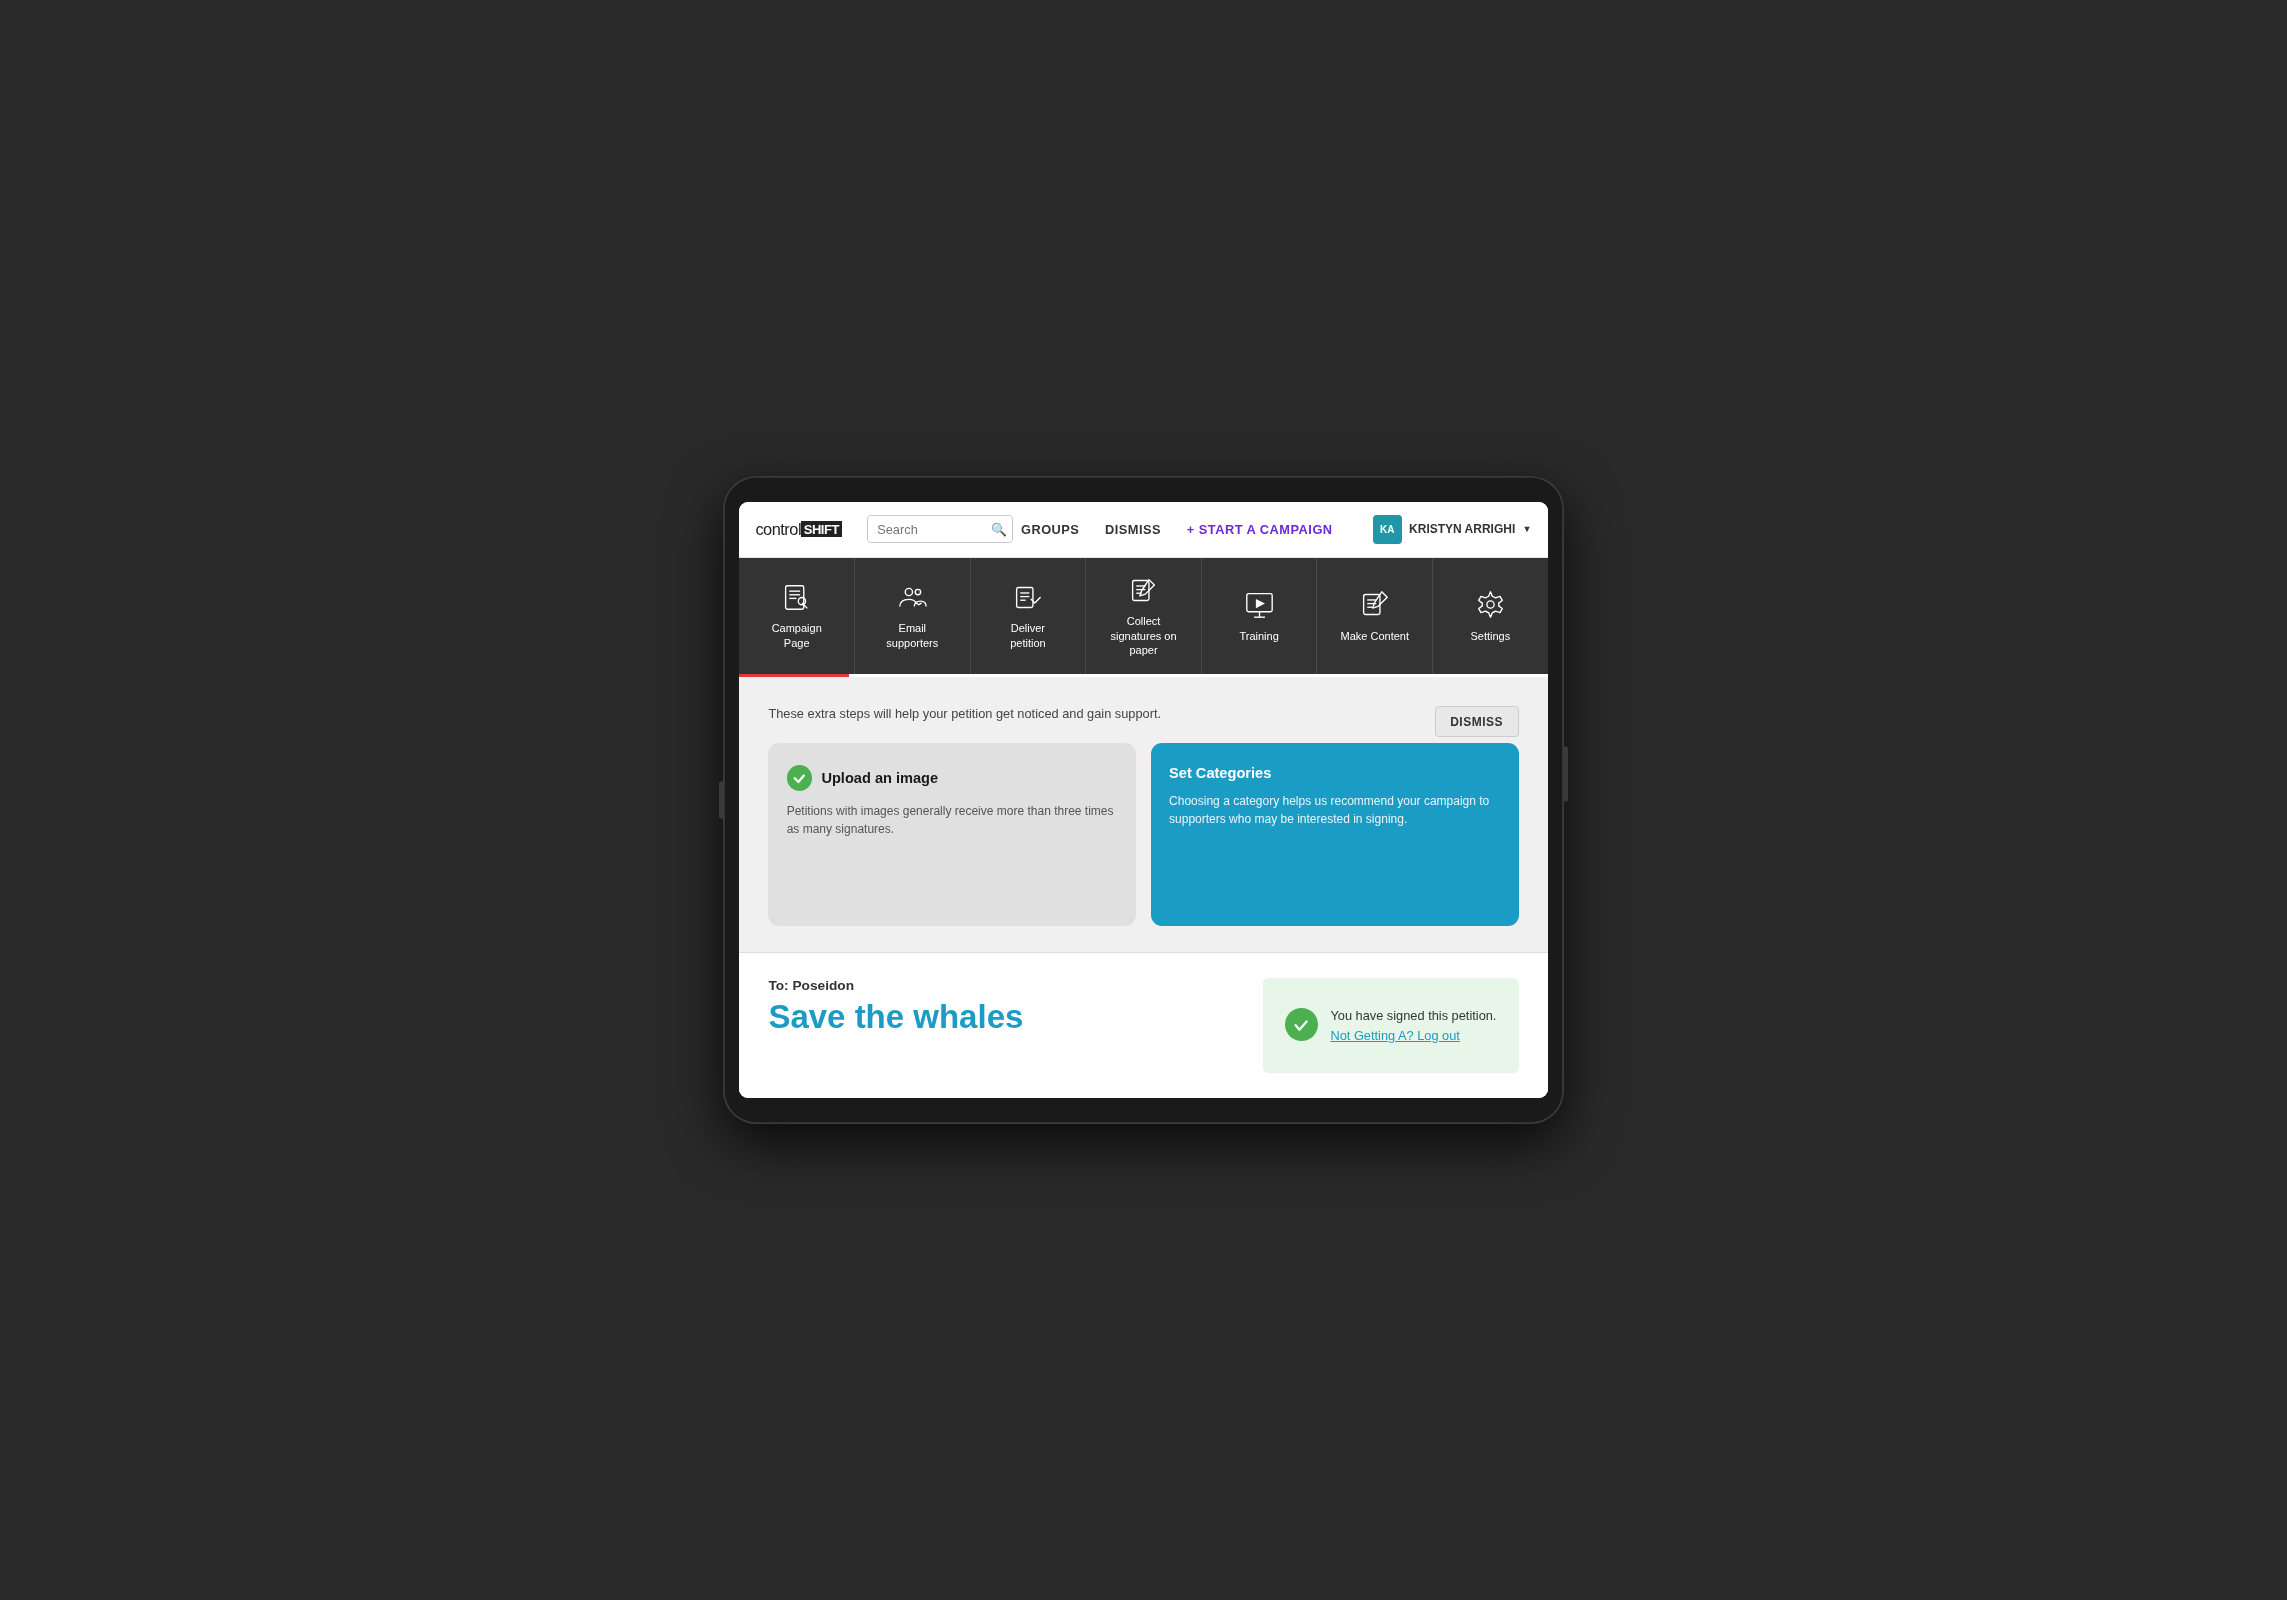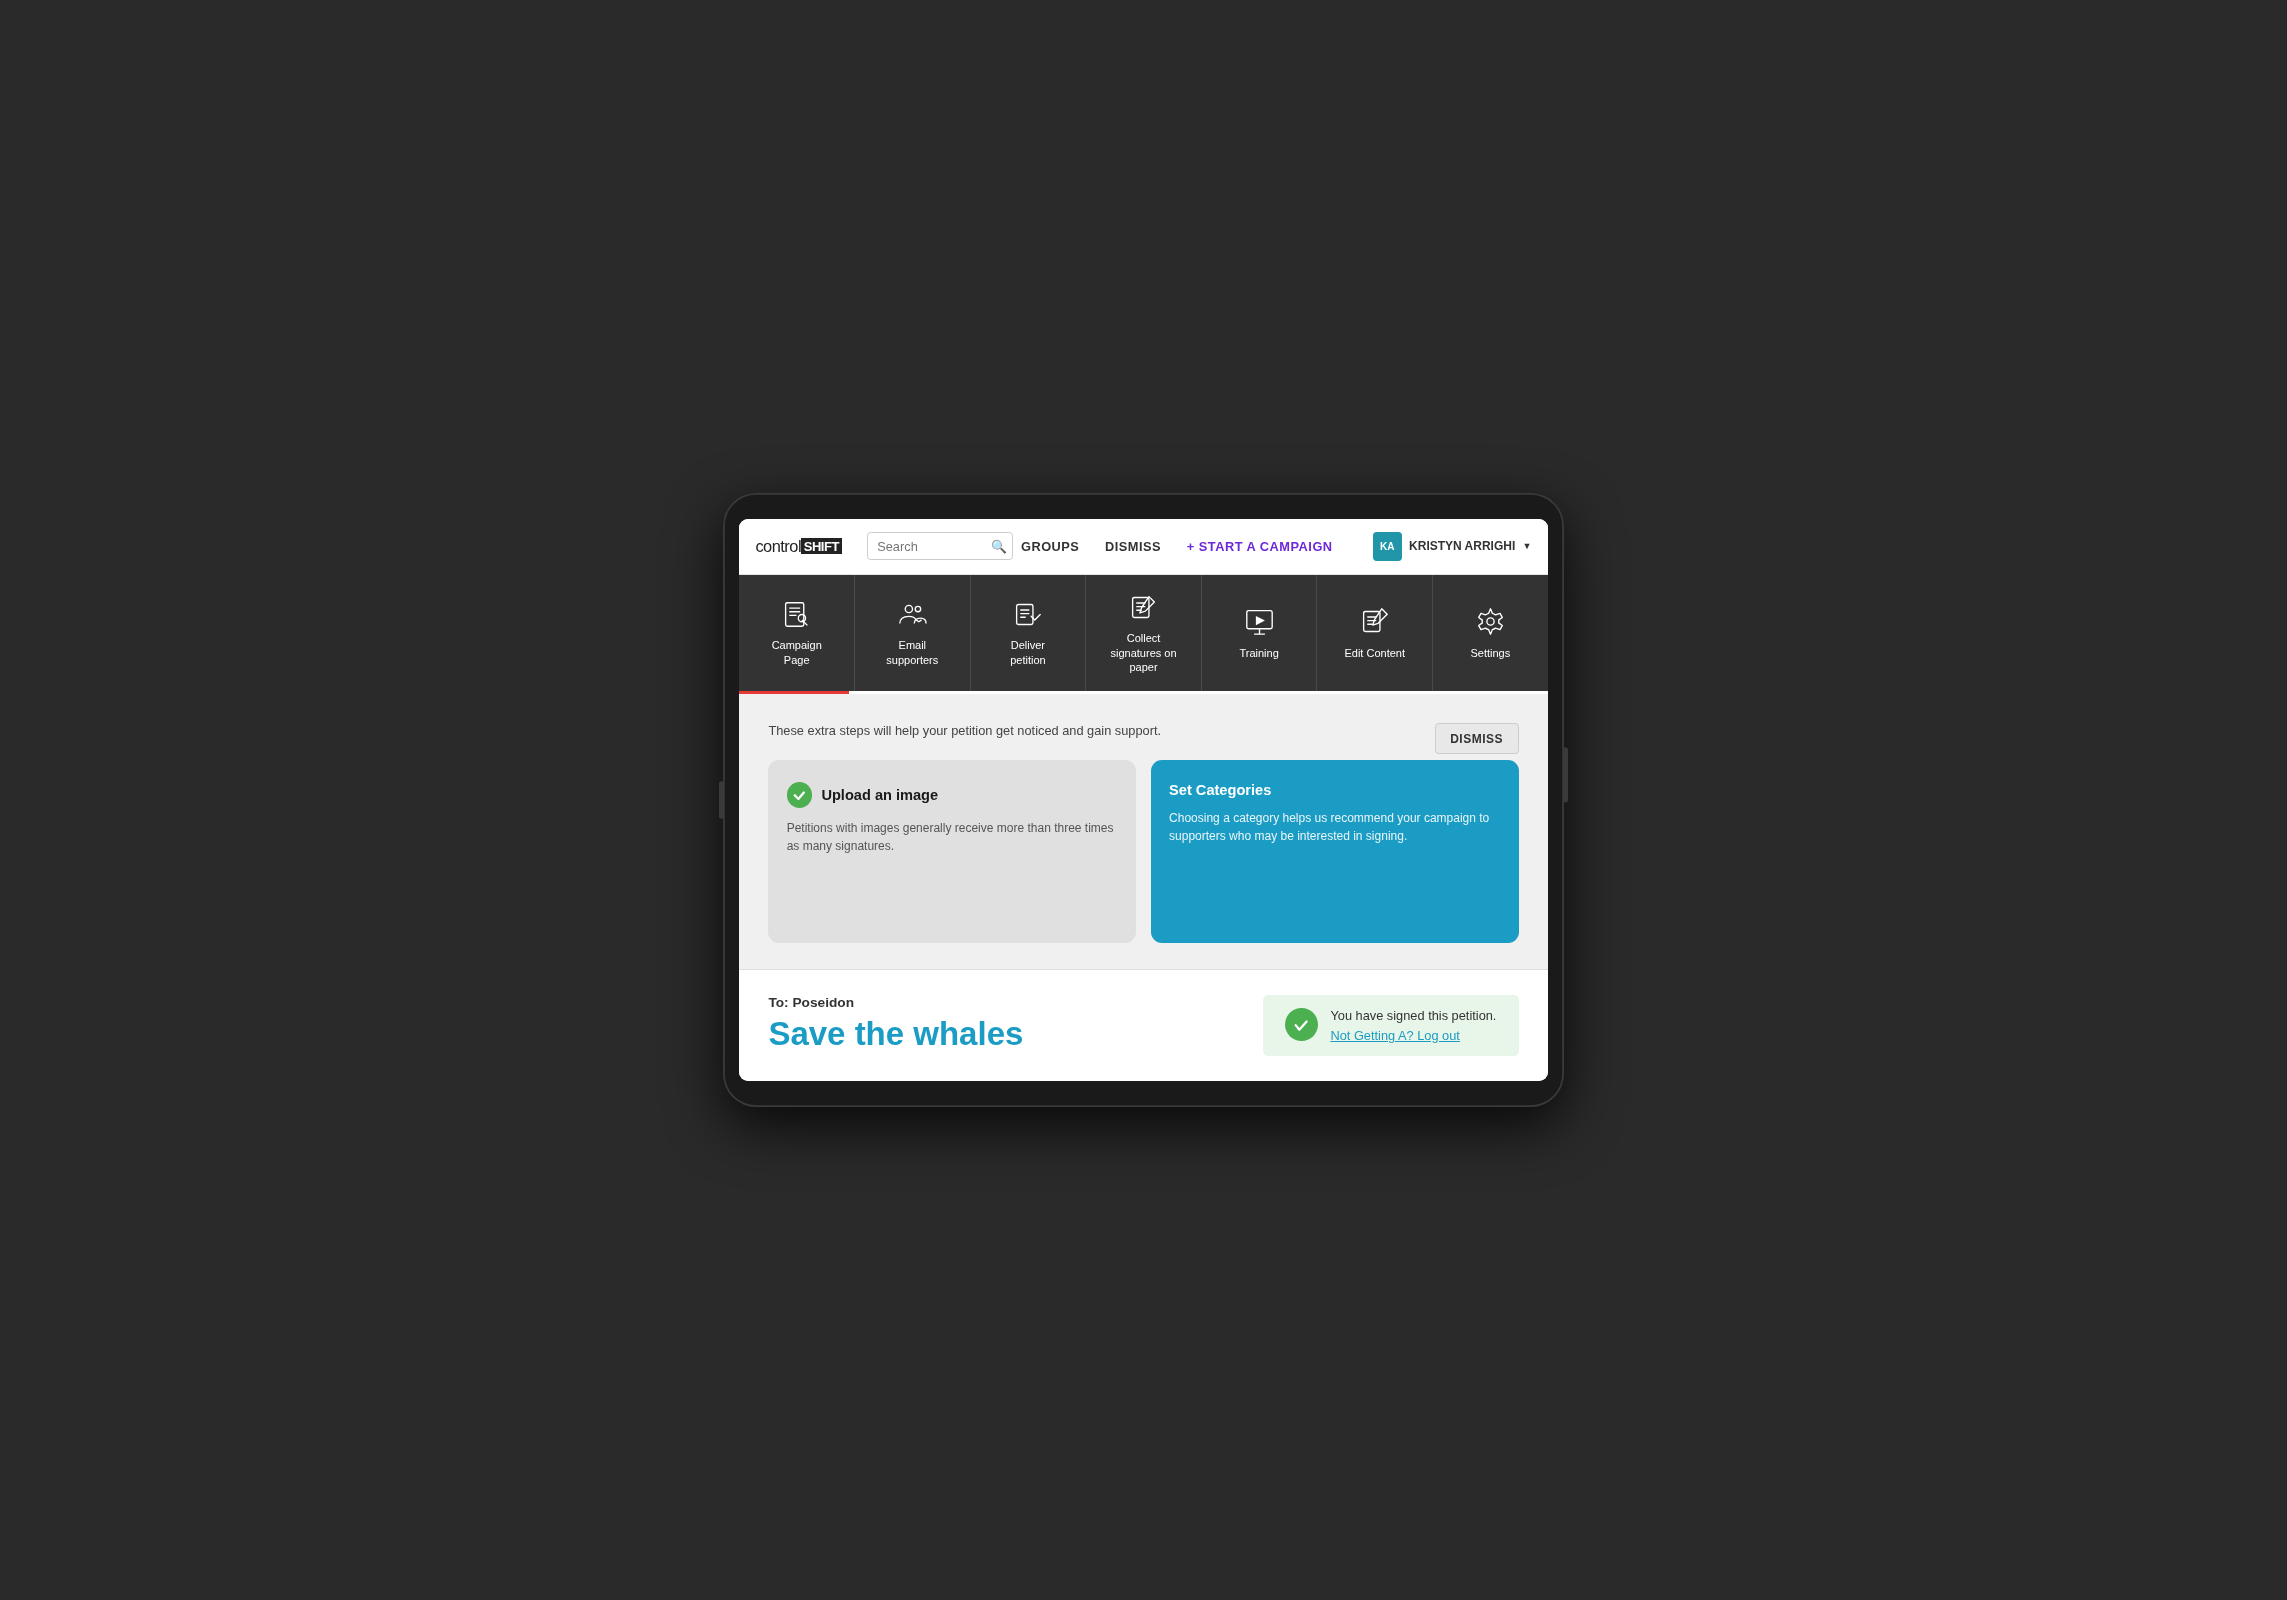--- a/index.html
+++ b/index.html
@@ -325,21 +325,21 @@
     .petition-title-big {
       font-size: 33px;
       font-weight: 800;
       color: #1b9cc4;
       line-height: 1.1;
     }
 
     .signed-box {
       background: #e8f5e9;
       border-radius: 5.5px;
-      padding: 11px 22px;
+      padding: 28px 22px;
       display: flex;
       align-items: flex-start;
       gap: 12.8px;
       min-width: 256px;
       max-width: 292px;
     }
 
     .signed-check {
       width: 33px;
       height: 33px;
@@ -498,21 +498,21 @@
       <div class="tool-item">
         <div class="tool-icon">
           <svg viewBox="0 0 32 32">
               <rect x="4" y="5" width="18" height="22" rx="2"></rect>
               <line x1="8" y1="11" x2="18" y2="11"></line>
               <line x1="8" y1="15" x2="18" y2="15"></line>
               <line x1="8" y1="19" x2="14" y2="19"></line>
               <path d="M24 2 L30 8 L20 18 L14 20 L16 14 Z" stroke-linejoin="round"></path>
             </svg>
         </div>
-        <span class="tool-label">Edit Content</span>
+        <span class="tool-label">Make Content</span>
       </div>
 
       <div class="tool-item">
         <div class="tool-icon">
           <svg viewBox="0 0 32 32">
             <circle cx="16" cy="16" r="4"></circle>
             <path d="M16 2 L18 7 Q20 7.5 21.5 8.7 L26.5 7 L29 11.5 L25 14.5 Q25.2 15.3 25.2 16 Q25.2 16.7 25 17.5 L29 20.5 L26.5 25 L21.5 23.3 Q20 24.5 18 25 L16 30 L14 25 Q12 24.5 10.5 23.3 L5.5 25 L3 20.5 L7 17.5 Q6.8 16.7 6.8 16 Q6.8 15.3 7 14.5 L3 11.5 L5.5 7 L10.5 8.7 Q12 7.5 14 7 Z" stroke-linejoin="round"></path>
           </svg>
         </div>
         <span class="tool-label">Settings</span>

